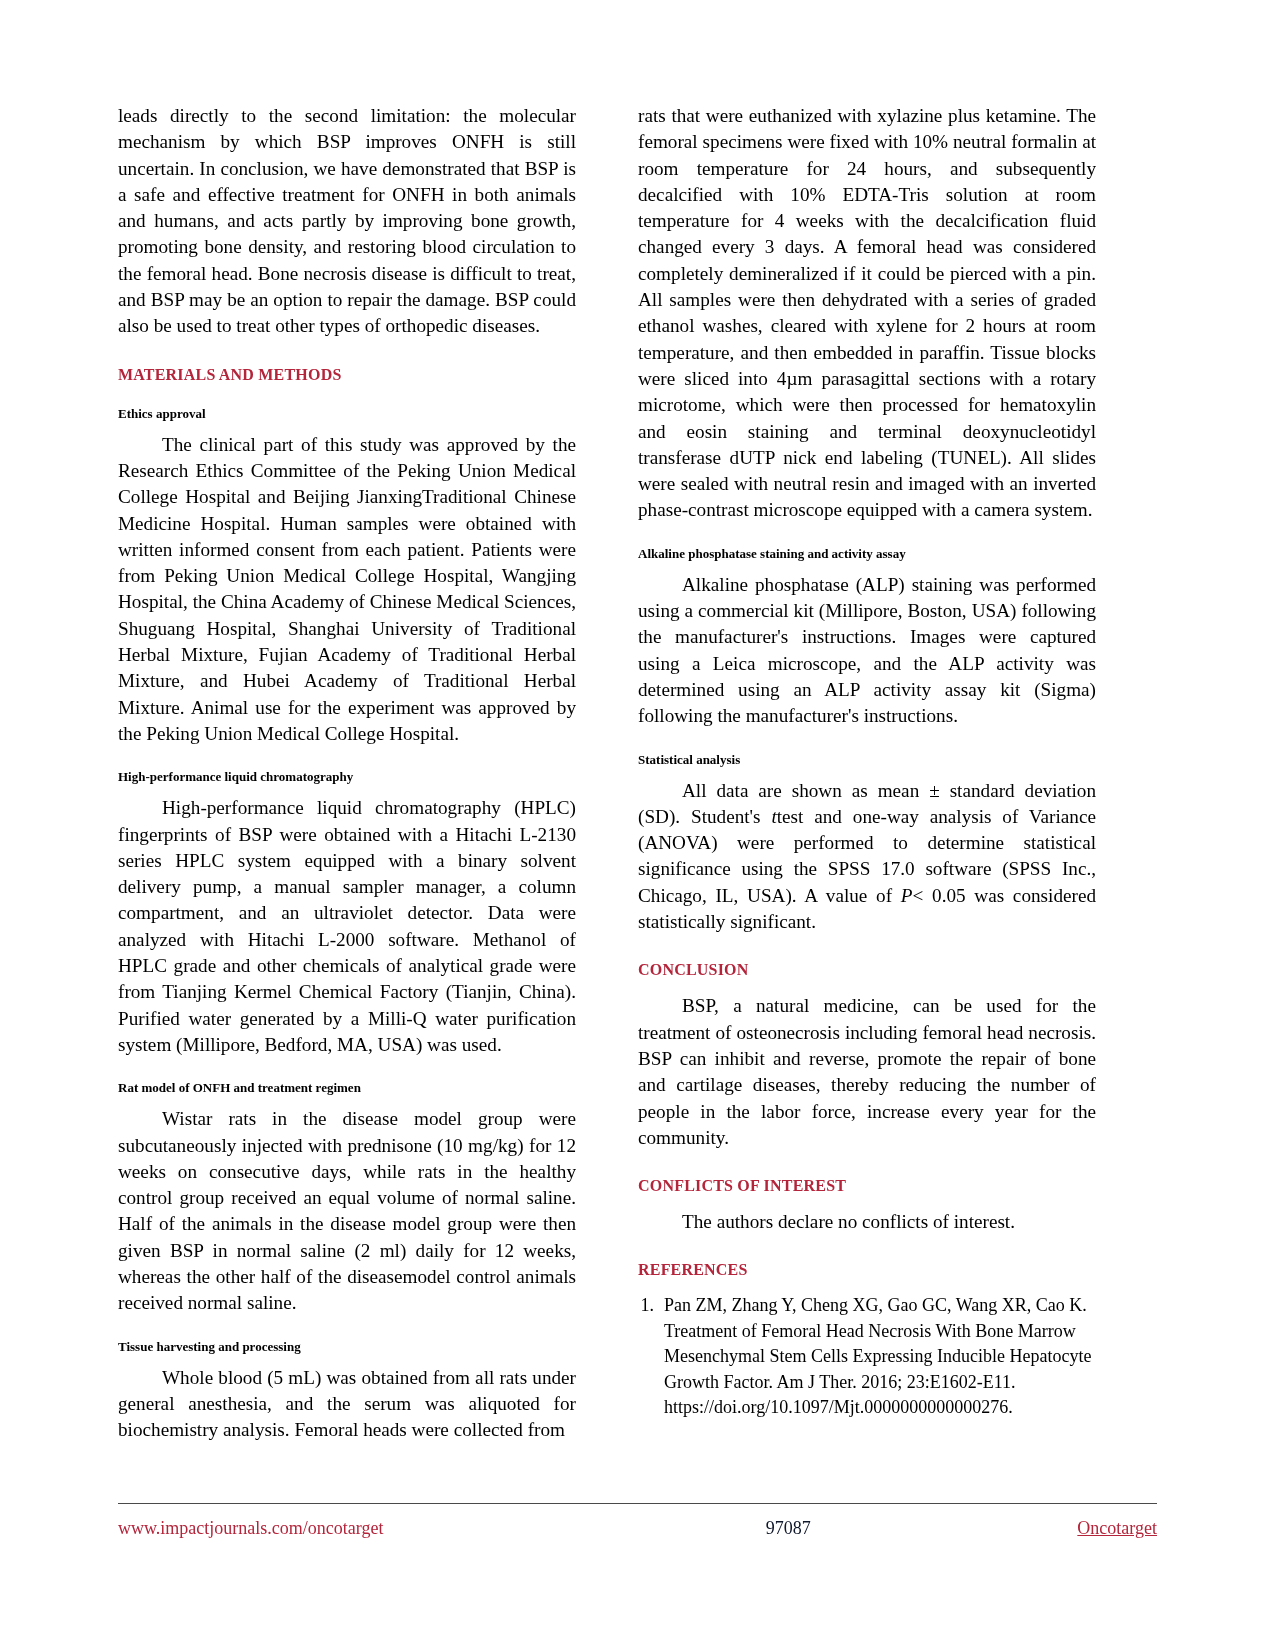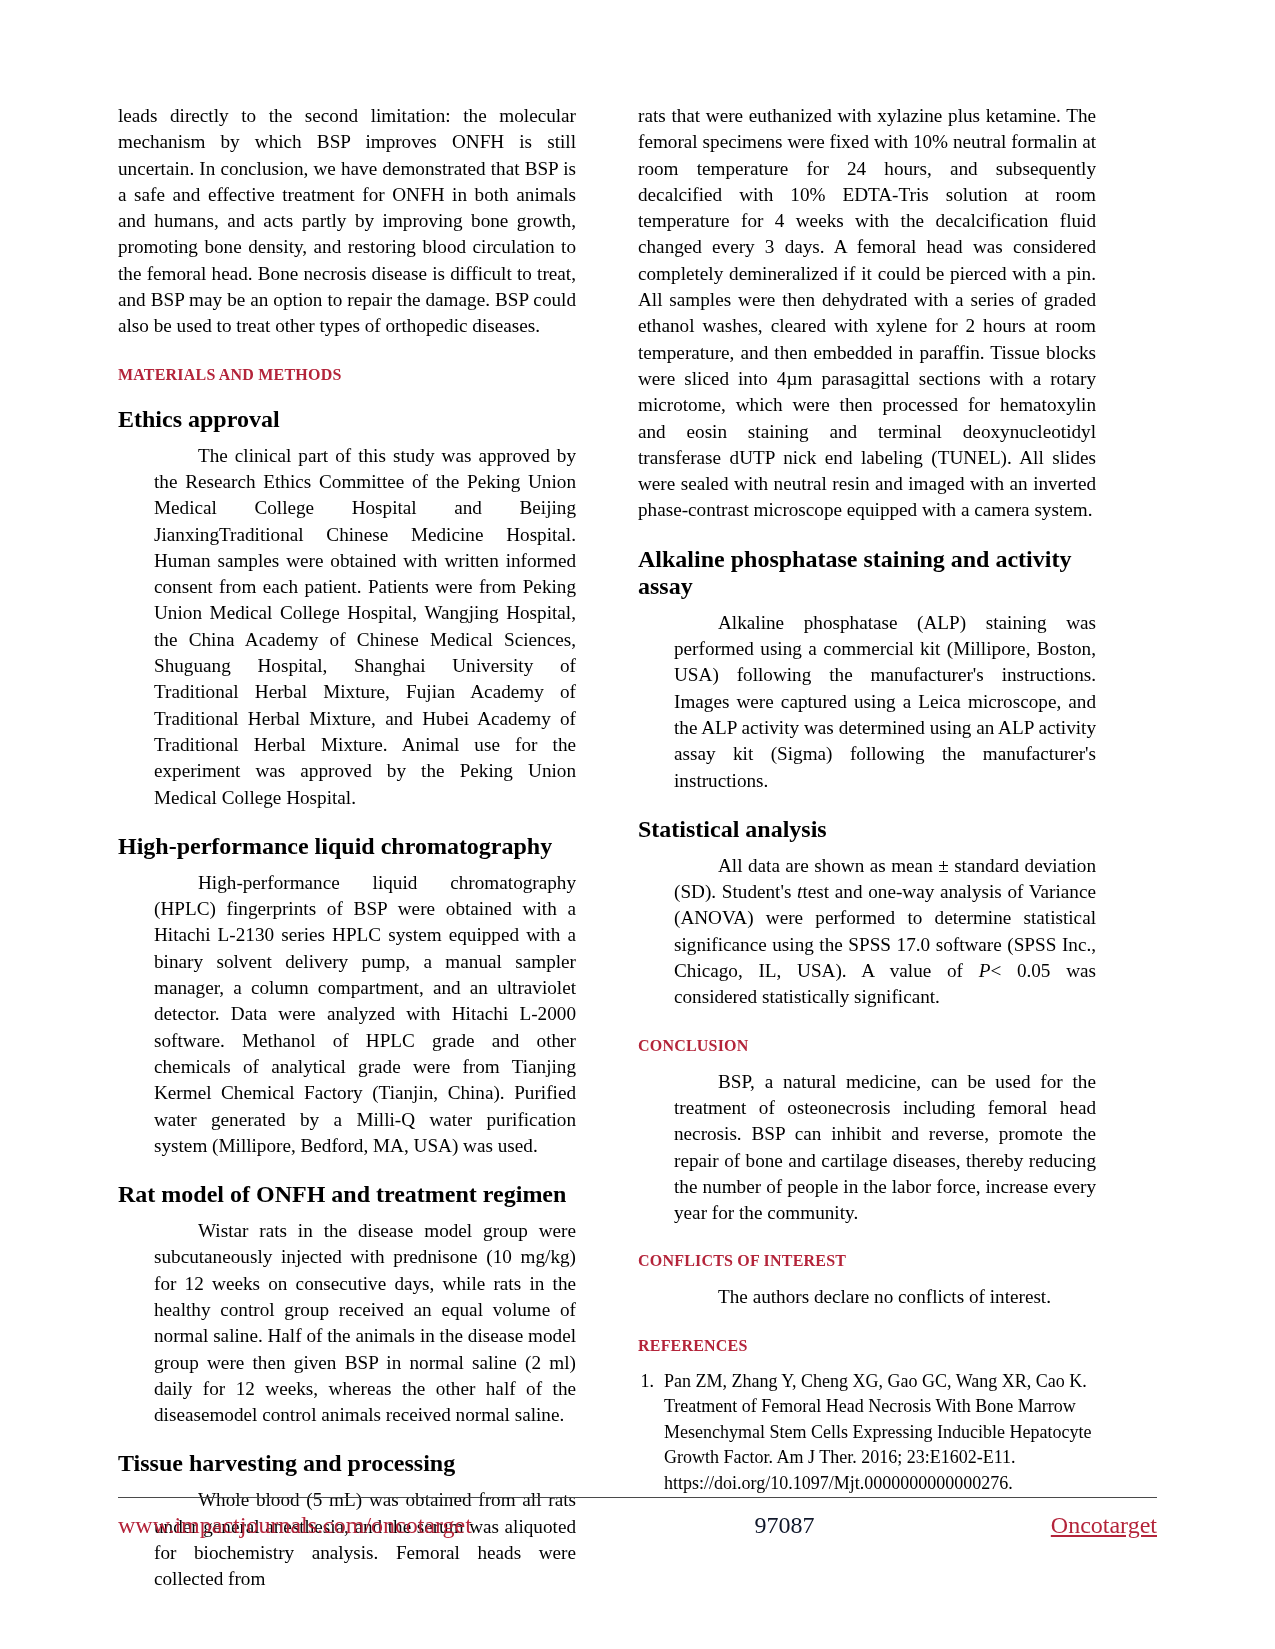--- a/index.html
+++ b/index.html
@@ -34,32 +34,31 @@
   p {
     margin: 0 0 0 0;
     font-size: 19.2px;
     line-height: 26.3px;
     text-align: justify;
     text-justify: inter-word;
     hyphens: none;
   }
   p.indent {
     text-indent: 44px;
-    margin-left: 36px;
   }
   h2.section {
     font-family: "Liberation Serif", serif;
     color: #b4243a;
     font-size: 16px;
     font-weight: bold;
     margin: 26px 0 14px 0;
     letter-spacing: 0.2px;
   }
   h3.sub {
-    font-size: 24px;
+    font-size: 13px;
     font-weight: bold;
     margin: 22px 0 10px 0;
     color: #000;
   }
   .refs {
     margin: 0;
     padding: 0;
     list-style: none;
   }
   .refs li {
@@ -81,21 +80,21 @@
   }
   .footer {
     position: absolute;
     left: 118px;
     right: 118px;
     bottom: 118px;
     border-top: 1.5px solid #4a4a4a;
     padding-top: 14px;
     display: flex;
     align-items: center;
-    font-size: 24px;
+    font-size: 18px;
   }
   .footer .left {
     color: #b4243a;
     flex: 1;
     text-align: left;
   }
   .footer .center {
     flex: 1;
     text-align: right;
     color: #0f172a;

